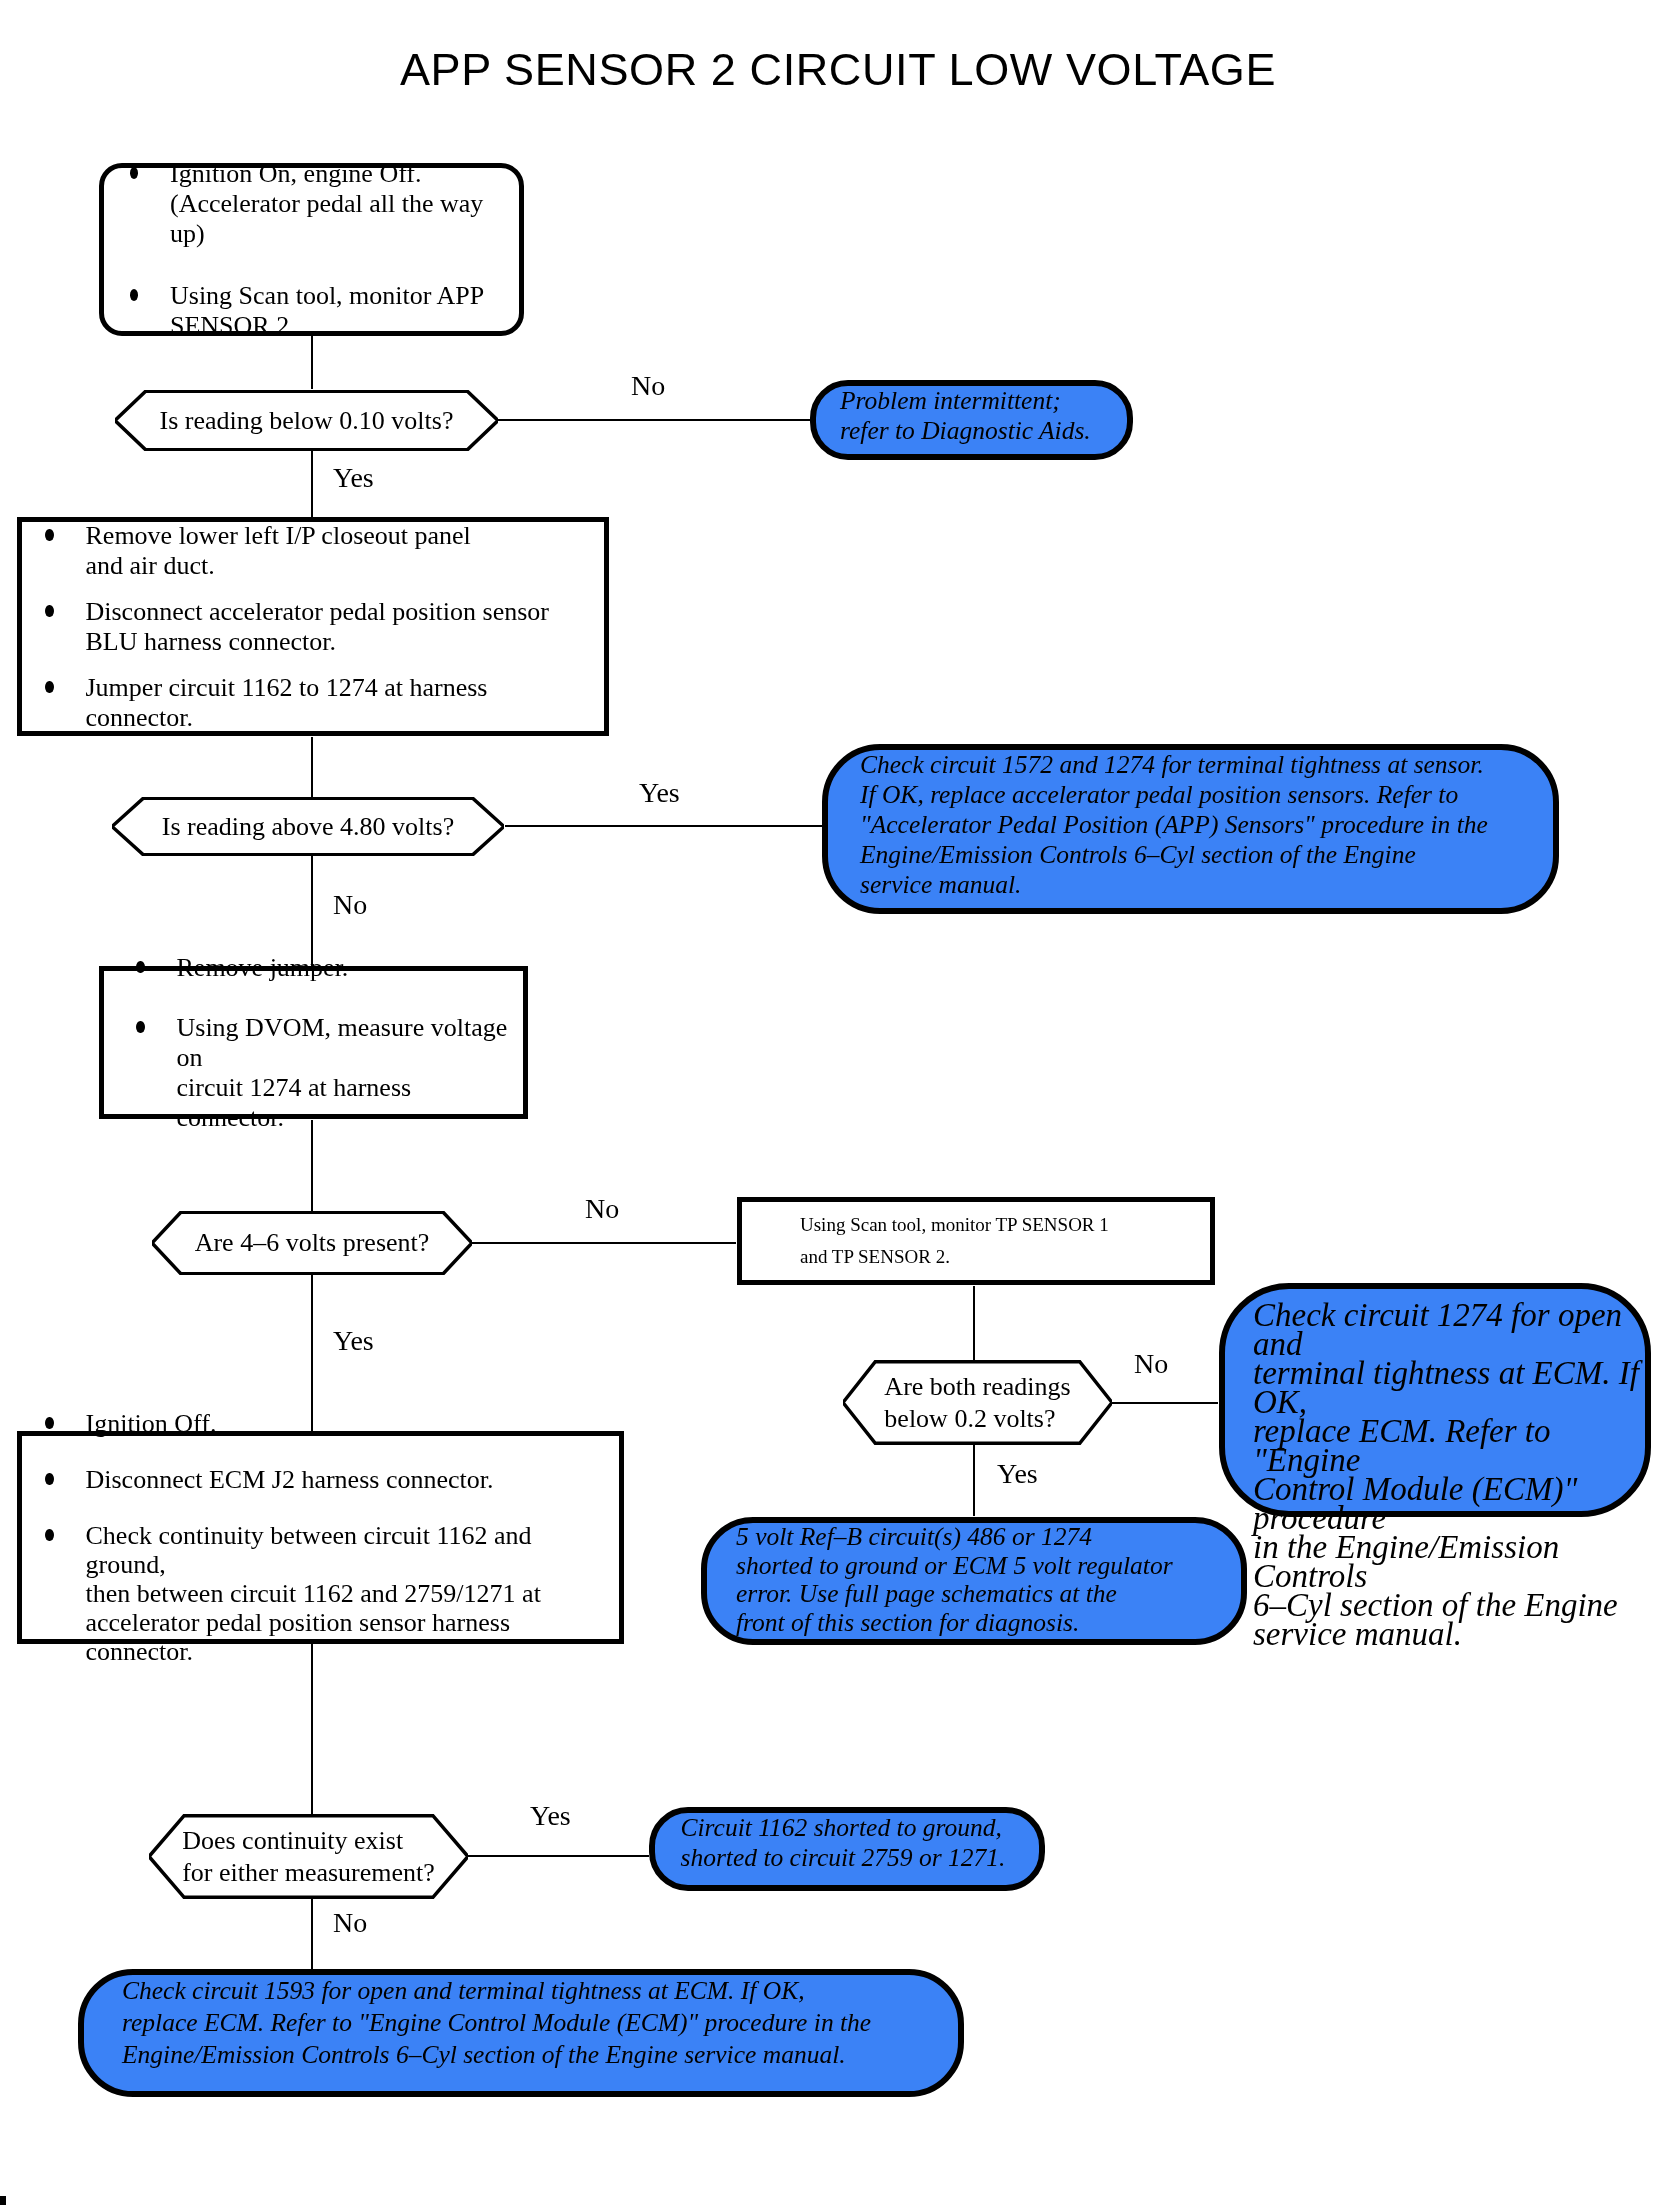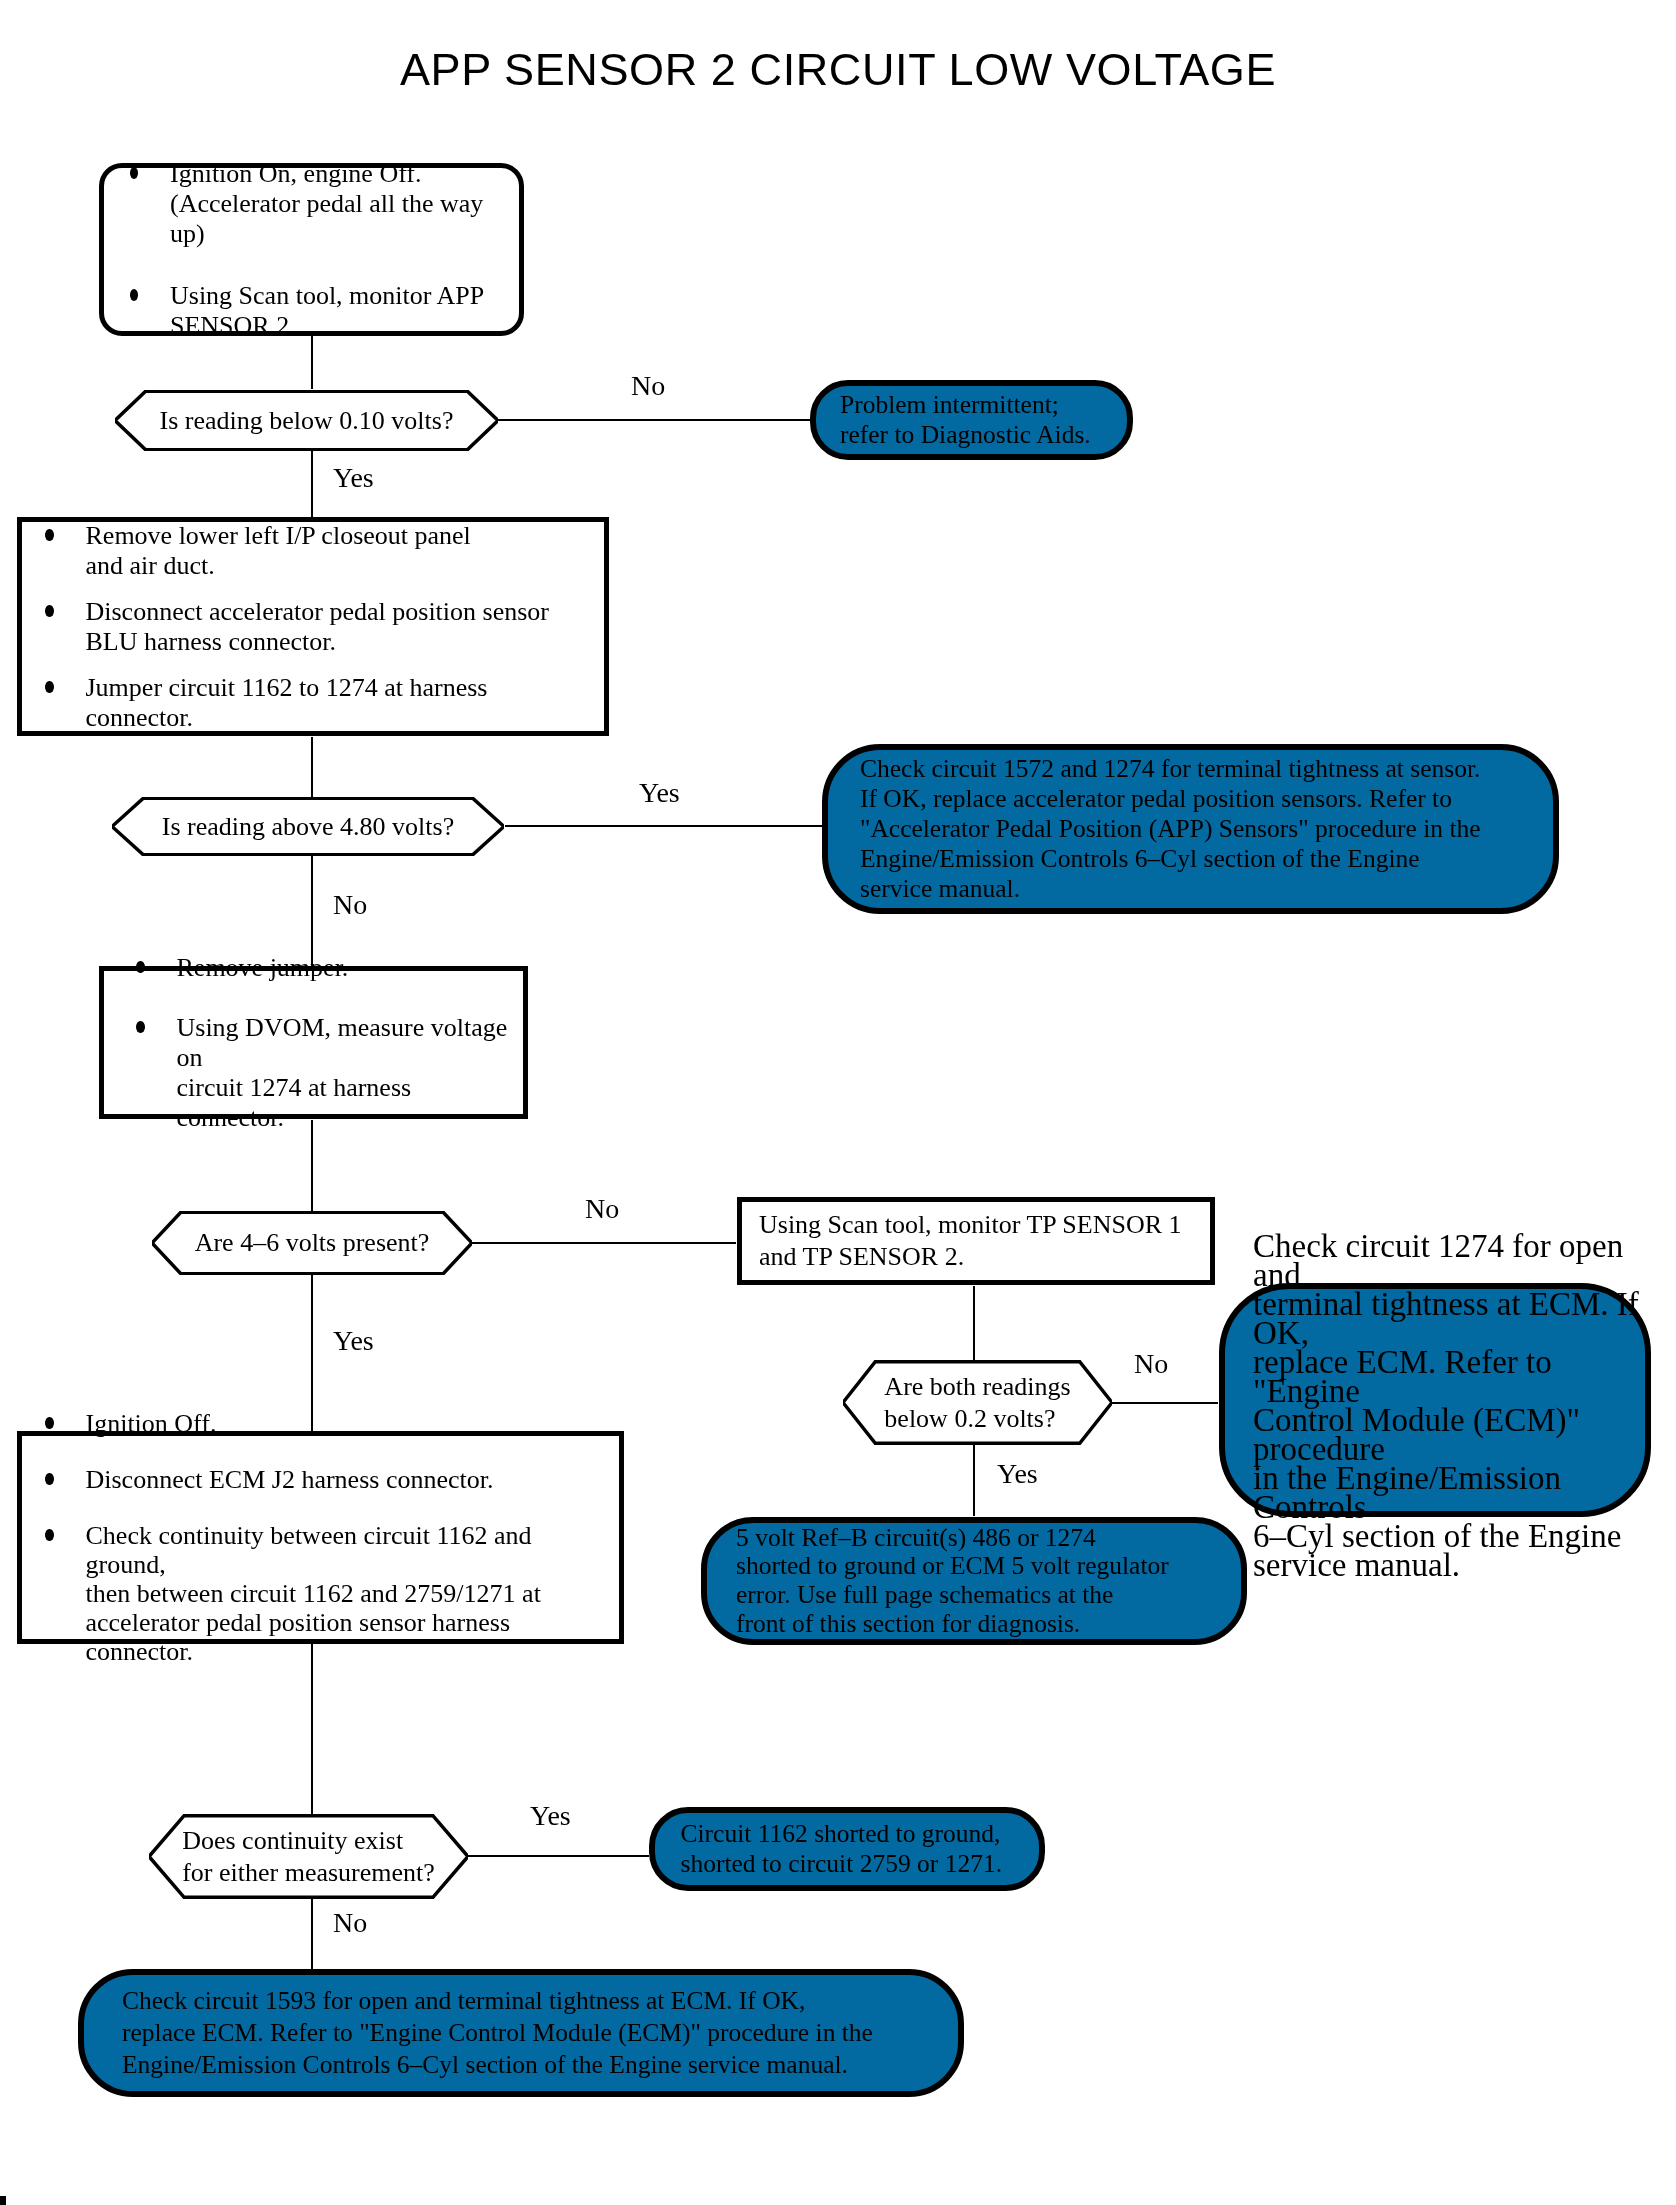--- a/index.html
+++ b/index.html
@@ -8,30 +8,30 @@
   .title{position:absolute;left:0;top:44px;width:1676px;text-align:center;
          font-family:"Liberation Sans","DejaVu Sans",sans-serif;
          font-size:45px;letter-spacing:0.6px;white-space:nowrap;}
   
   .stepbox{position:absolute;border:5.5px solid #000;background:#fff;box-sizing:border-box;
            display:flex;flex-direction:column;justify-content:center;}
   .bullet-item{display:flex;align-items:flex-start;}
   .bullet-dot{flex:0 0 auto;width:8.5px;height:12px;background:#000;border-radius:50%;
               margin-top:8px;}
   .bullet-text{margin-left:32px;font-size:26px;line-height:30px;white-space:pre-line;}
-  .plain-text{font-size:26px;line-height:32px;white-space:pre-line;}
+  .plain-text{font-size:19px;line-height:32px;white-space:pre-line;margin-left:41px;}
   
   .decision{position:absolute;}
   .decision svg{position:absolute;left:0;top:0;width:100%;height:100%;}
   .decision polygon{fill:#ffffff;stroke:#000000;stroke-width:3.5;}
   .decision .dq{position:absolute;inset:0;display:flex;align-items:center;justify-content:center;
                 font-size:26px;line-height:32px;white-space:pre-line;text-align:left;}
   
-  .oval{position:absolute;border:6.7px solid #000;background:#0369a1;box-sizing:border-box;
-        display:flex;align-items:center;}
+  .oval{position:absolute;border:6.7px solid #000;background:#3b82f6;box-sizing:border-box;
+        display:flex;align-items:flex-start;font-style:italic;}
   .oval .ot{font-size:25.5px;line-height:30px;white-space:pre-line;}
   
   .vline,.hline{position:absolute;background:#000;}
   .vline{width:2.4px;}
   .hline{height:2.4px;}
   .edge-label{position:absolute;font-size:28px;}
   .artifact{position:absolute;background:#000;}
 </style>
 </head>
 <body>

